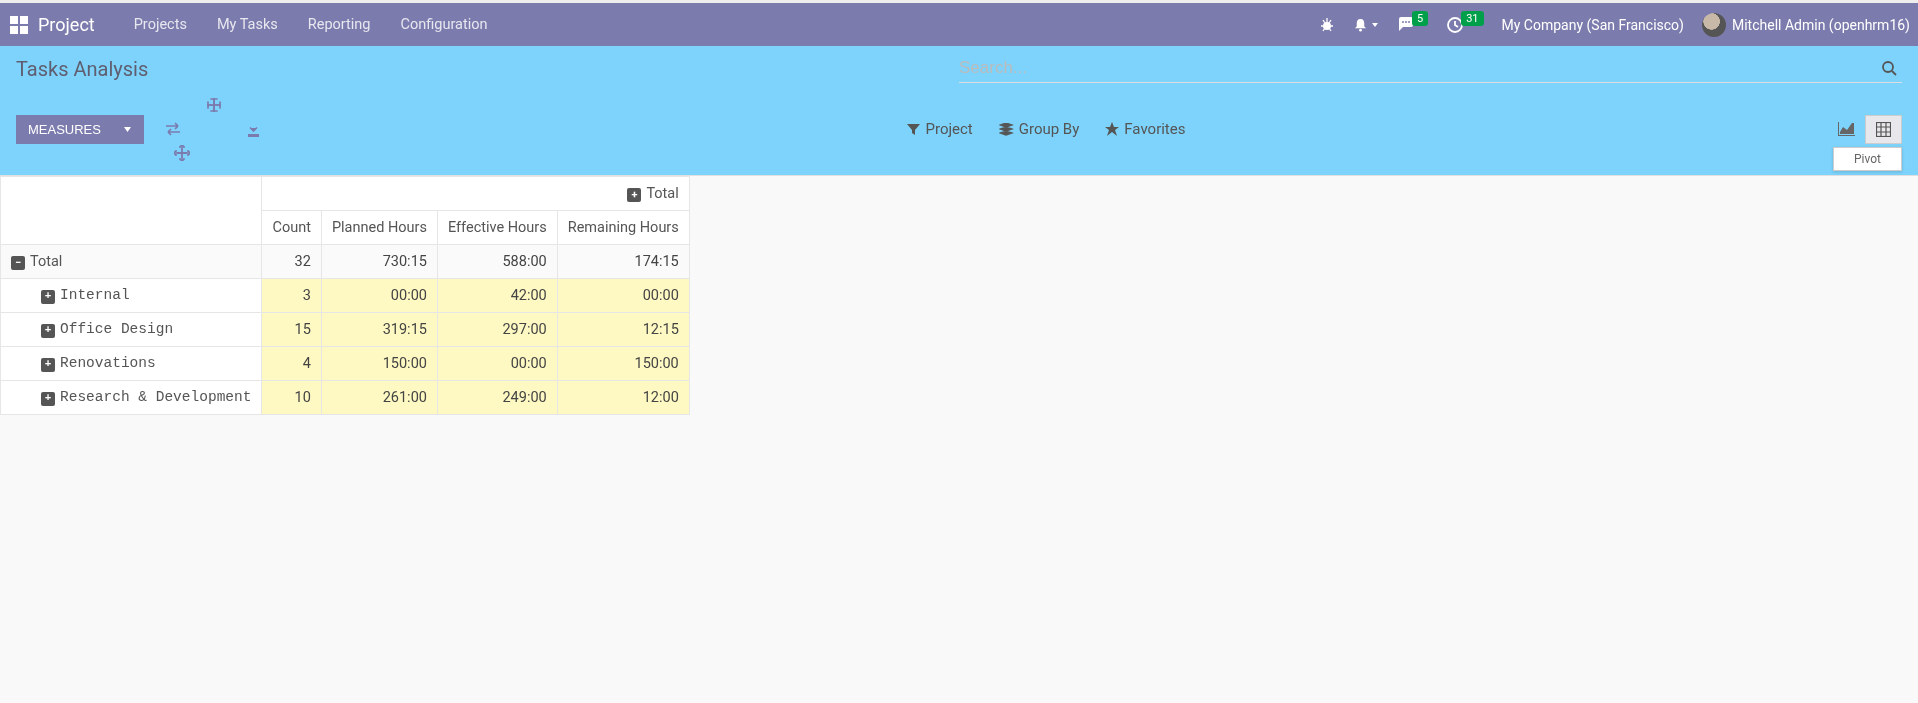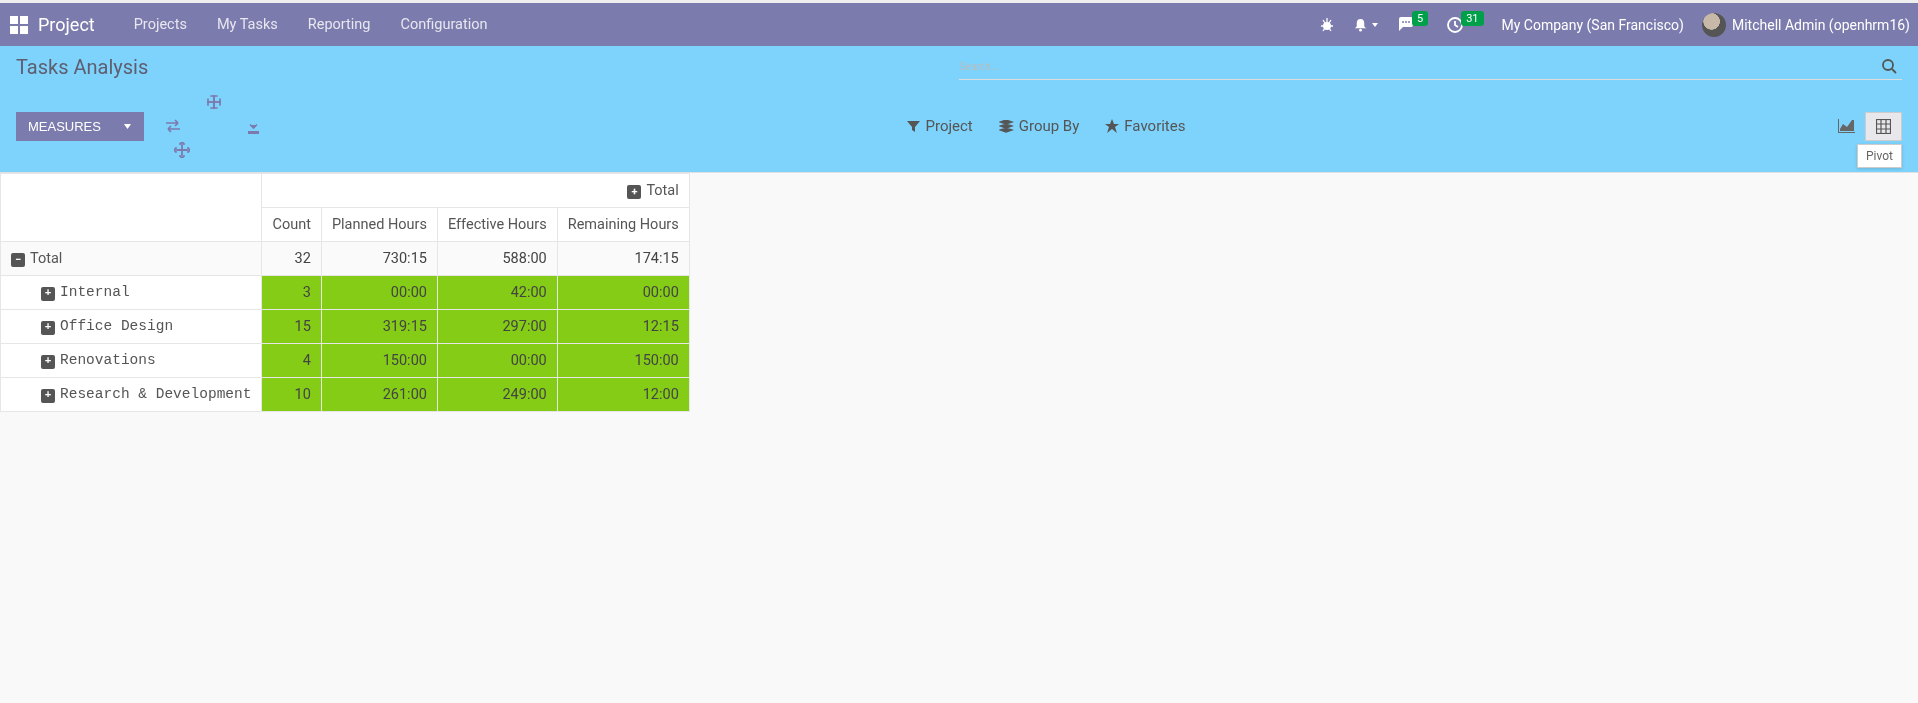--- a/index.html
+++ b/index.html
@@ -21,36 +21,36 @@
     .navbar-right { margin-left: auto; display: flex; align-items: center; gap: 18px; font-size: 14px; }
     .nav-icon { cursor: pointer; display: flex; align-items: center; position: relative; }
     .badge { background: #00a04a; color: white; font-size: 11px; padding: 1px 5px; border-radius: 3px; margin-left: -3px; position: relative; top: -6px; }
     .avatar { width: 24px; height: 24px; border-radius: 50%; background: radial-gradient(circle at 40% 35%, #c8b8a8 38%, #555 40%); margin-right: 6px; }
     .company, .user { cursor: pointer; white-space: nowrap; }
 
     .control-panel { background: #7dd3fc; border-bottom: 1px solid #e0e0e0; padding: 8px 16px 10px 16px; }
     .cp-top { display: flex; align-items: center; }
     .page-title { font-size: 20px; color: #5f5e70; flex: 1; }
     .search-wrap { flex: 1; display: flex; align-items: center; border-bottom: 1px solid #ddd; padding: 4px 0; }
-    .search-input { flex: 1; border: none; outline: none; font-size: 10px; color: #444; background: transparent; }
+    .search-input { flex: 1; border: none; outline: none; font-size: 17px; color: #444; background: transparent; }
     .search-input::placeholder { color: #bbb; }
     .search-icon-btn { color: #666; cursor: pointer; font-size: 16px; padding: 0 4px; }
     
     .cp-bottom { display: flex; align-items: center; margin-top: 10px; }
     .cp-left { display: flex; align-items: center; gap: 16px; }
     .measures-btn { background: #7C7BAD; color: white; border: none; padding: 7px 12px; font-size: 13px; cursor: pointer; display: flex; align-items: center; gap: 22px; }
     .tool-btn { color: #7C7BAD; cursor: pointer; font-size: 15px; padding: 4px; }
     .cp-middle { margin-left: auto; display: flex; gap: 26px; color: #555; font-size: 15px; }
     .filter-btn { cursor: pointer; display: flex; align-items: center; gap: 5px; }
     .cp-right { margin-left: auto; display: flex; gap: 0; color: #666; align-items: center; }
     .view-btn { padding: 6px 10px; cursor: pointer; font-size: 15px; }
     .view-btn.active { background: #e8e8ec; border: 1px solid #ccc; }
-    .tooltip { position: absolute; background: white; border: 1px solid #ccc; padding: 4px 8px; font-size: 12px; color: #666; top: 32px; right: 0; box-shadow: 0 1px 3px rgba(0,0,0,0.15); margin-left: 40px; }
-
-    .pivot-table { background: #84cc16; border-collapse: collapse; font-size: 14.5px; color: #444; }
+    .tooltip { position: absolute; background: white; border: 1px solid #ccc; padding: 4px 20px; font-size: 12px; color: #666; top: 32px; right: 0; box-shadow: 0 1px 3px rgba(0,0,0,0.15); margin-left: 40px; }
+
+    .pivot-table { background: #fef9c3; border-collapse: collapse; font-size: 14.5px; color: #444; }
     .pivot-table th, .pivot-table td { border: 1px solid #e6e6e6; padding: 8px 10px; text-align: right; font-weight: normal; }
     .pivot-table th { background: #fff; color: #555; }
     .pivot-table .row-header { text-align: left; white-space: nowrap; }
     .pivot-table .total-row td, .pivot-table .total-row th { background: #fafafa; }
     .col-total-cell { text-align: left; }
     .expand { display: inline-flex; width: 14px; height: 14px; background: #555; color: white; align-items: center; justify-content: center; font-size: 11px; border-radius: 2px; margin-right: 5px; cursor: pointer; font-weight: bold; line-height: 1; }
     .indent { padding-left: 40px !important; font-family: Liberation Mono, monospace; }
     .empty-corner { width: 243px; border: 1px solid #e6e6e6; background: #fff; }
     
     svg { display: block; }

